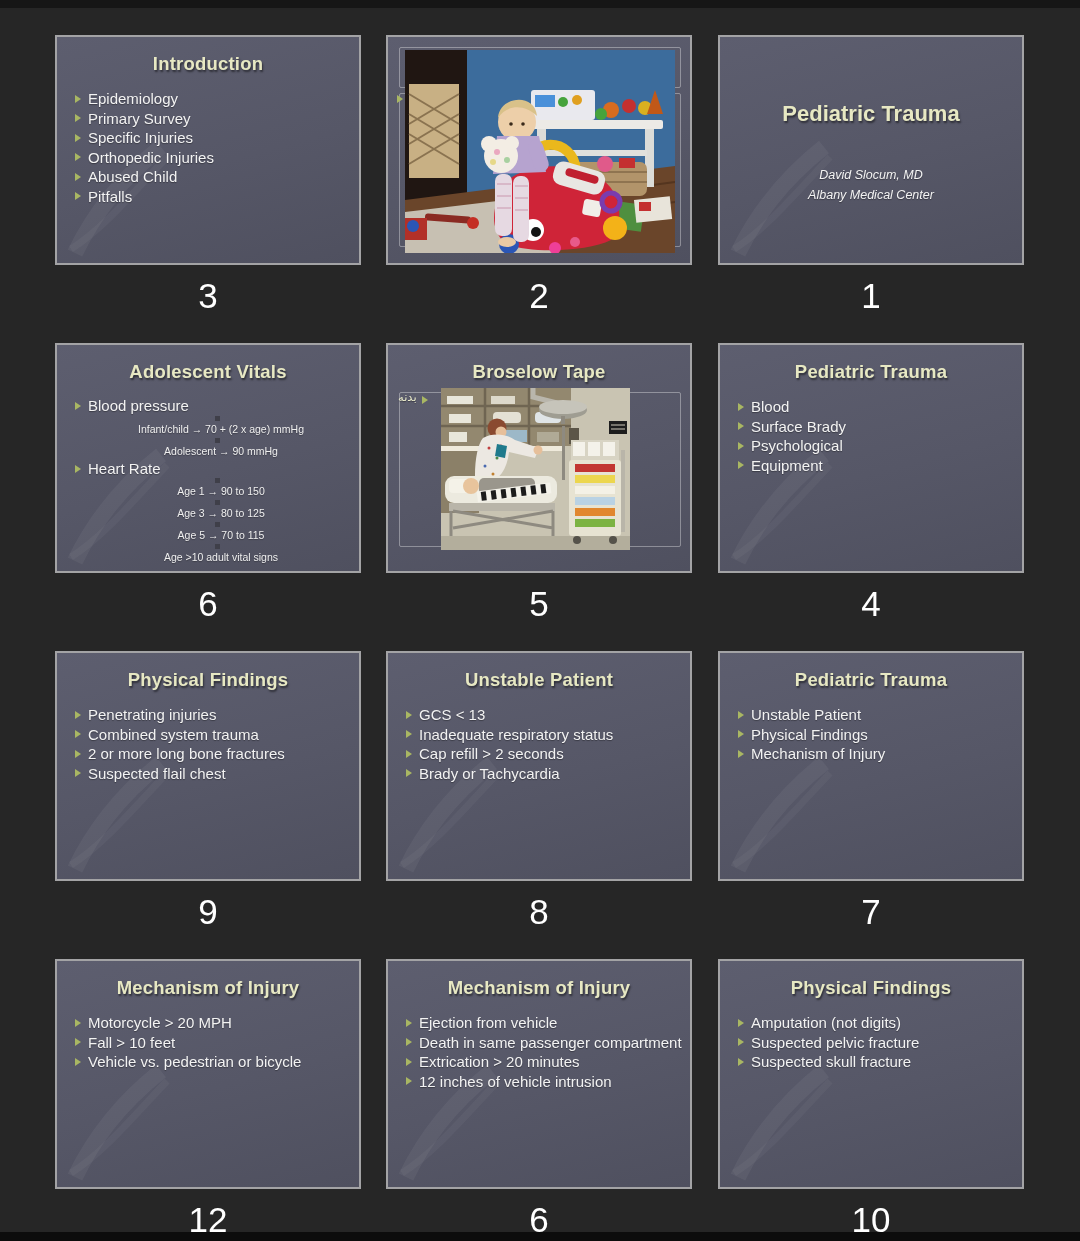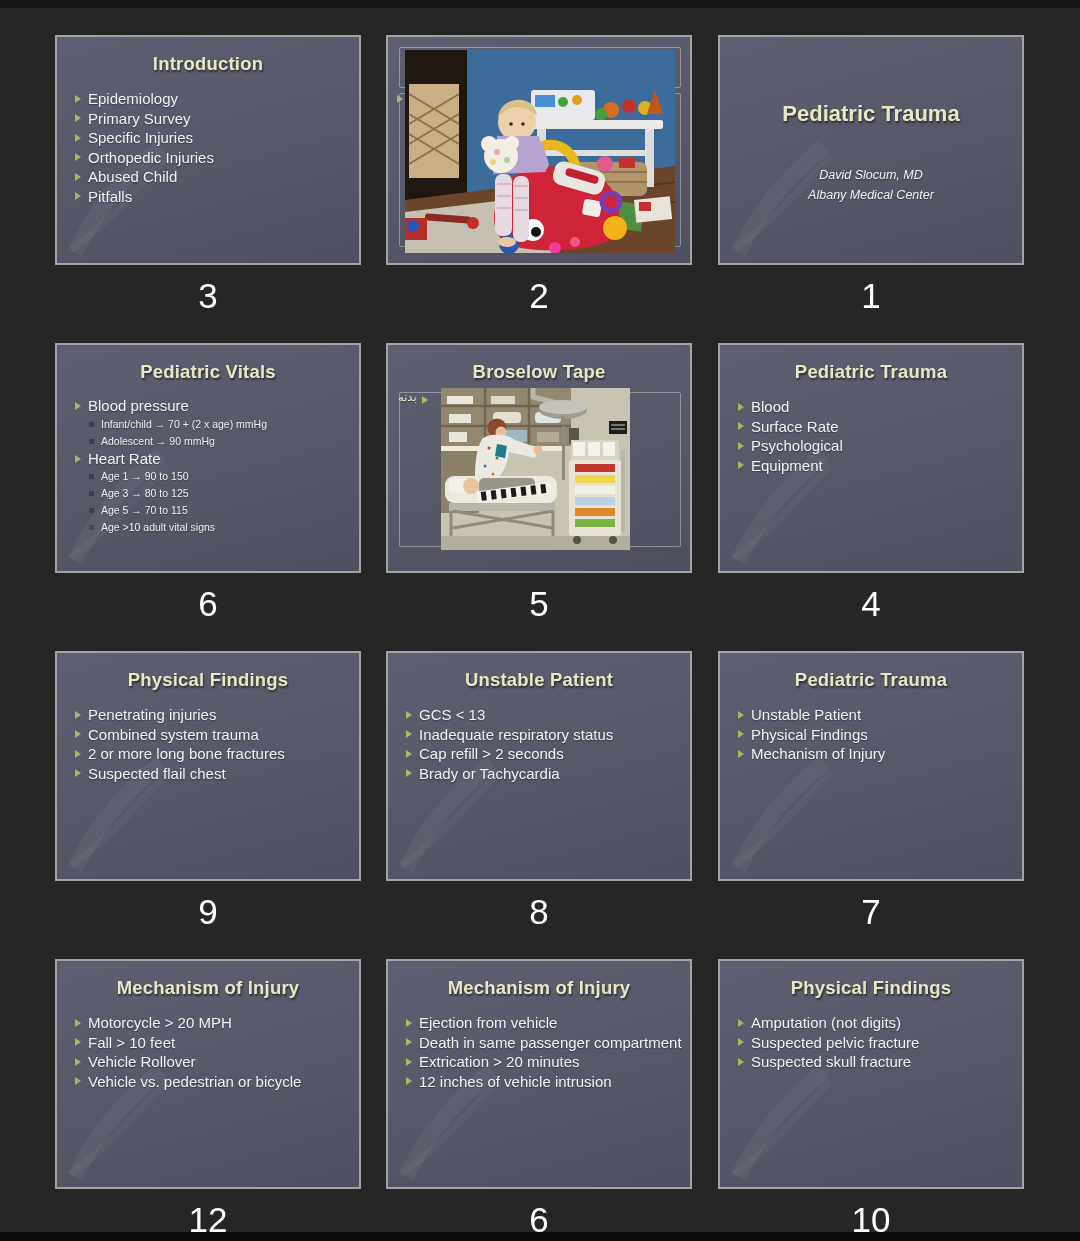--- a/index.html
+++ b/index.html
@@ -14,21 +14,21 @@
          border:2px solid #a3a3a5;overflow:hidden;cursor:pointer;
          background:linear-gradient(165deg,#5d5e6f 0%,#565767 55%,#4f505f 100%);}
   .num{margin-top:12px;text-align:center;font-size:35px;line-height:38px;color:#ffffff;font-weight:400;}
 
   .title{position:absolute;top:16px;left:4px;right:4px;text-align:center;
          font-size:18.5px;font-weight:bold;color:#e7e8c3;
          text-shadow:1px 1.5px 2px rgba(0,0,0,.5);letter-spacing:.2px;}
   .bullets{position:absolute;top:52px;left:18px;right:6px;margin:0;padding:0;list-style:none;}
   .bullets li{display:flex;align-items:center;}
   .l1{font-size:15px;line-height:19.5px;color:#f3f3f3;text-shadow:0 1px 1px rgba(0,0,0,.35);}
-  .l2{font-size:10.5px;line-height:17px;color:#efefef;padding-left:14px;text-shadow:0 1px 1px rgba(0,0,0,.3);}
+  .l2{font-size:10.5px;line-height:17px;color:#efefef;padding-left:14px;text-shadow:0 1px 1px rgba(0,0,0,.3);flex-direction:column;}
   .dense .l1{line-height:18.5px;}
   .bm{flex:0 0 auto;width:0;height:0;border-left:6px solid #a9b763;
       border-top:4px solid transparent;border-bottom:4px solid transparent;margin-right:7px;}
   .sm{flex:0 0 auto;width:5px;height:5px;background:#3f3f49;margin-right:7px;}
 
   
   .title-main{position:absolute;top:64px;left:0;right:0;text-align:center;
               font-size:22px;font-weight:bold;color:#e7e8c3;text-shadow:1px 2px 2px rgba(0,0,0,.5);}
   .subtitle{position:absolute;top:128px;left:0;right:0;text-align:center;
             font-size:12.5px;line-height:20px;color:#f3f3f3;text-shadow:0 1px 1px rgba(0,0,0,.35);font-style:italic;}
@@ -165,21 +165,21 @@
       <svg class="wm" width="110" height="120" viewBox="0 0 110 120">
         <path d="M12 112 C30 75 55 40 98 6" stroke="#ffffff" stroke-opacity="0.05" stroke-width="16" fill="none"></path>
         <path d="M8 108 C40 88 70 52 104 16" stroke="#ffffff" stroke-opacity="0.04" stroke-width="7" fill="none"></path>
       </svg>
     </div>
     <div class="num">1</div>
   </div>
 
   <div class="cell" style="left:55px;top:343px">
     <div class="slide dense">
-      <div class="title">Pediatric Vitals</div>
+      <div class="title">Adolescent Vitals</div>
       <ul class="bullets">
         <li class="l1">
             <span class="bm"></span>
             <span>Blood pressure</span>
           </li>
         <li class="l2">
             <span class="sm"></span>
             <span>Infant/child → 70 + (2 x age) mmHg</span>
           </li>
         <li class="l2">
@@ -294,21 +294,21 @@
   <div class="cell" style="left:718px;top:343px">
     <div class="slide">
       <div class="title">Pediatric Trauma</div>
       <ul class="bullets">
         <li class="l1">
             <span class="bm"></span>
             <span>Blood</span>
           </li>
         <li class="l1">
             <span class="bm"></span>
-            <span>Surface Rate</span>
+            <span>Surface Brady</span>
           </li>
         <li class="l1">
             <span class="bm"></span>
             <span>Psychological</span>
           </li>
         <li class="l1">
             <span class="bm"></span>
             <span>Equipment</span>
           </li>
       </ul>
@@ -410,24 +410,20 @@
         <li class="l1">
             <span class="bm"></span>
             <span>Motorcycle &gt; 20 MPH</span>
           </li>
         <li class="l1">
             <span class="bm"></span>
             <span>Fall &gt; 10 feet</span>
           </li>
         <li class="l1">
             <span class="bm"></span>
-            <span>Vehicle Rollover</span>
-          </li>
-        <li class="l1">
-            <span class="bm"></span>
             <span>Vehicle vs. pedestrian or bicycle</span>
           </li>
       </ul>
       <svg class="wm" width="110" height="120" viewBox="0 0 110 120">
         <path d="M12 112 C30 75 55 40 98 6" stroke="#ffffff" stroke-opacity="0.05" stroke-width="16" fill="none"></path>
         <path d="M8 108 C40 88 70 52 104 16" stroke="#ffffff" stroke-opacity="0.04" stroke-width="7" fill="none"></path>
       </svg>
     </div>
     <div class="num">12</div>
   </div>

